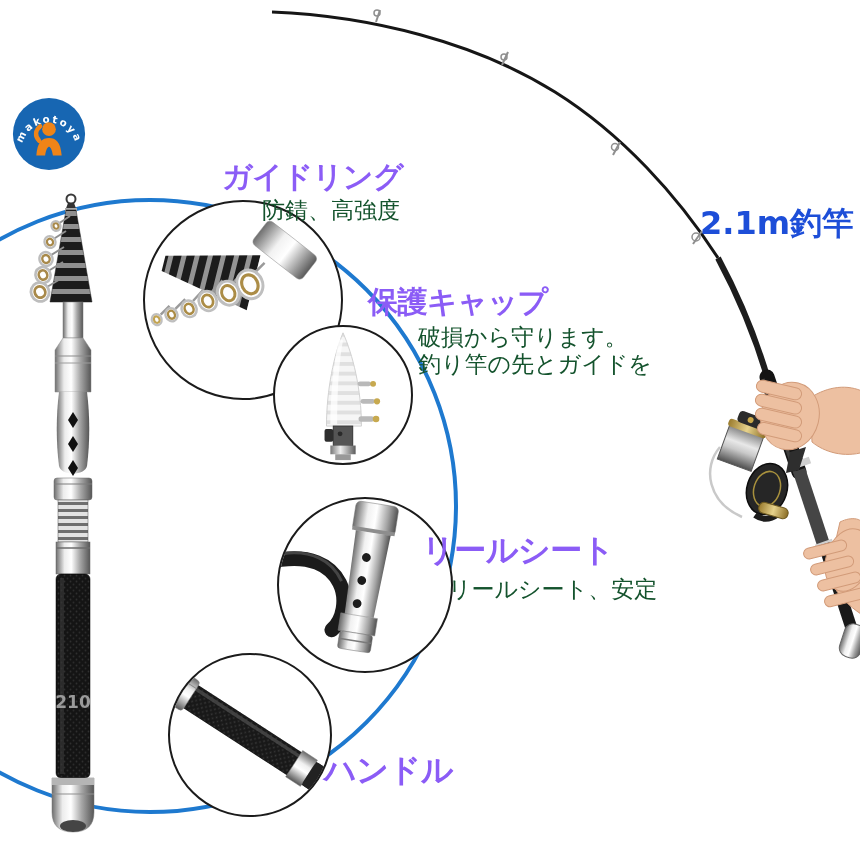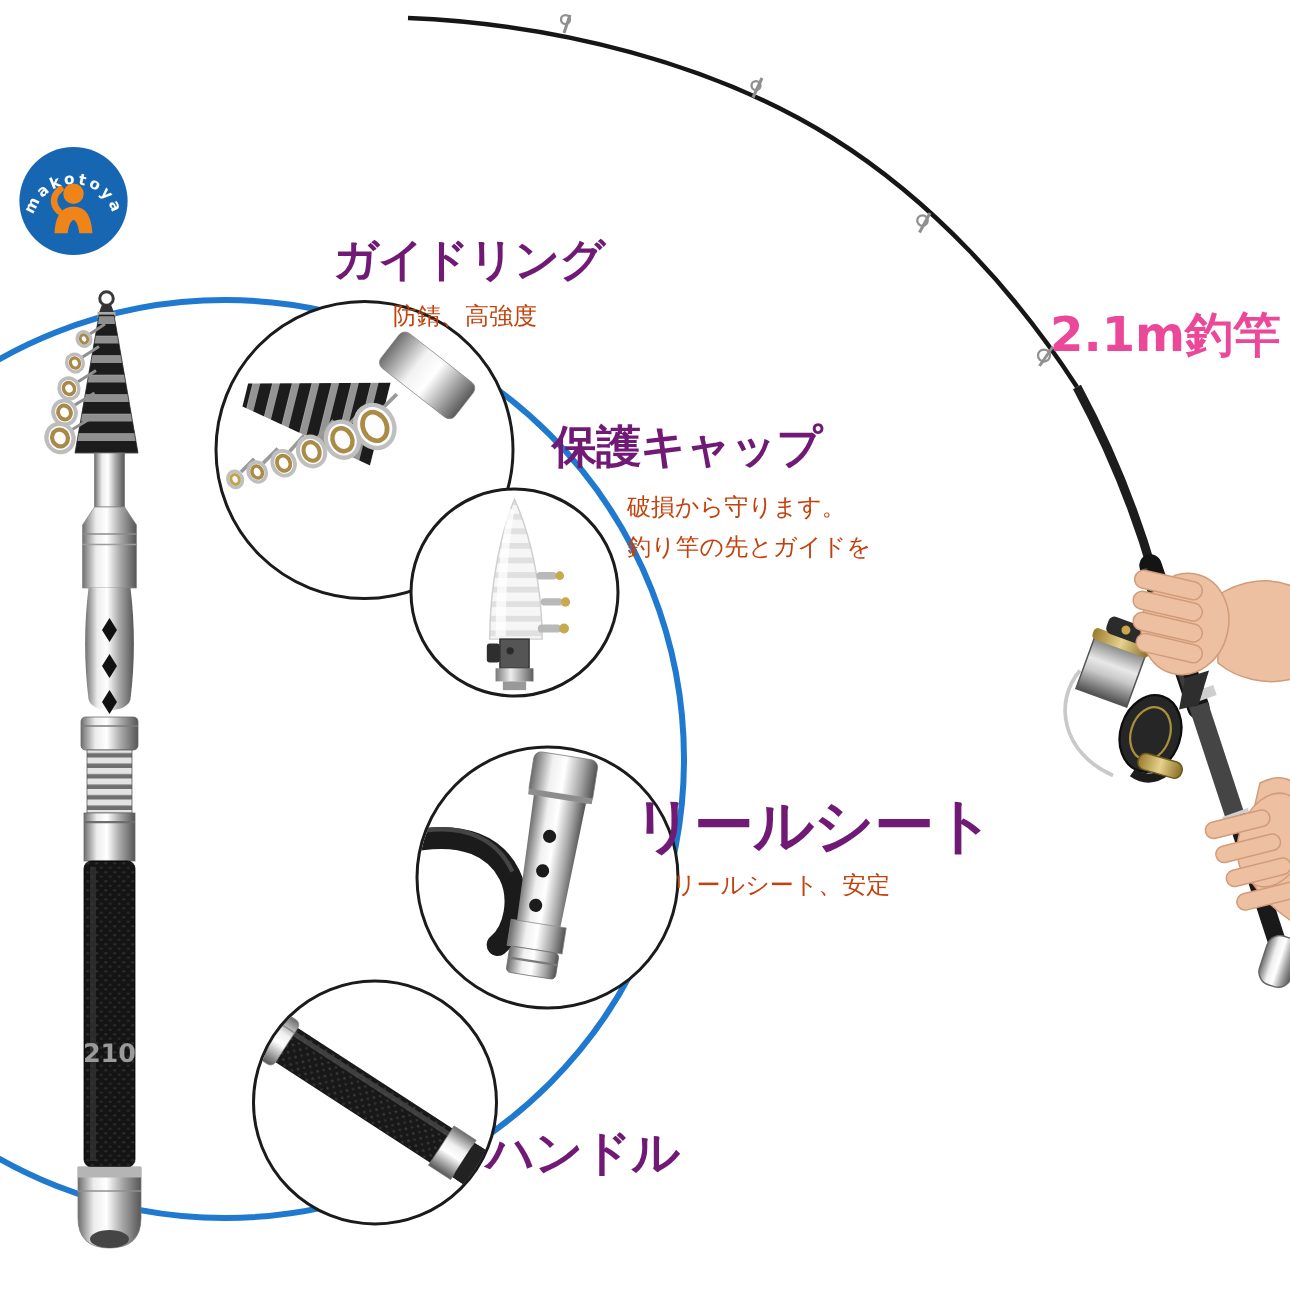--- a/index.html
+++ b/index.html
@@ -14,29 +14,29 @@
   .logo{position:absolute;left:10px;top:95px;width:78px;height:78px;z-index:5;}
   
   .callout{position:absolute;border:2px solid #1b1b1b;border-radius:50%;background:#fff;
            overflow:hidden;z-index:3;box-sizing:border-box;}
   .co-guide{left:143px;top:200px;width:200px;height:200px;}
   .co-cap{left:273px;top:325px;width:140px;height:140px;}
   .co-seat{left:277px;top:497px;width:176px;height:176px;}
   .co-handle{left:168px;top:653px;width:164px;height:164px;}
   .callout svg{display:block;width:100%;height:100%;}
   
-  .title{position:absolute;z-index:4;font-weight:bold;color:#701a75;font-size:30px;
-         letter-spacing:-0.5px;white-space:nowrap;line-height:1.1;font-family:Liberation Mono, monospace;}
-  .desc{position:absolute;z-index:4;color:#c2410c;font-size:16px;white-space:nowrap;line-height:27px;}
+  .title{position:absolute;z-index:4;font-weight:bold;color:#8b5cf6;font-size:30px;
+         letter-spacing:-0.5px;white-space:nowrap;line-height:1.1;}
+  .desc{position:absolute;z-index:4;color:#14532d;font-size:23px;white-space:nowrap;line-height:27px;}
   .t-guide{left:222px;top:160px;}  .d-guide{left:262px;top:197px;}
   .t-cap{left:368px;top:285px;}    .d-cap{left:418px;top:324px;}
-  .t-seat{left:422px;top:533px;font-size:40px;text-align:center;}  .d-seat{left:448px;top:576px;}
+  .t-seat{left:422px;top:533px;font-size:32px;text-align:center;}  .d-seat{left:448px;top:576px;}
   .t-handle{left:324px;top:753px;font-size:32px;text-align:center;} .d-handle{left:334px;top:797px;}
   .size-label{position:absolute;left:700px;top:202px;z-index:4;font-weight:bold;
-              color:#ec4899;font-size:32px;white-space:nowrap;}
+              color:#1d4ed8;font-size:32px;white-space:nowrap;}
 </style>
 </head>
 <body>
 
 <div class="canvas">
 
   <div class="blue-ring"></div>
 
   <svg class="logo" viewBox="0 0 80 80">
     <circle cx="40" cy="40" r="37" fill="#1766b2"></circle>

